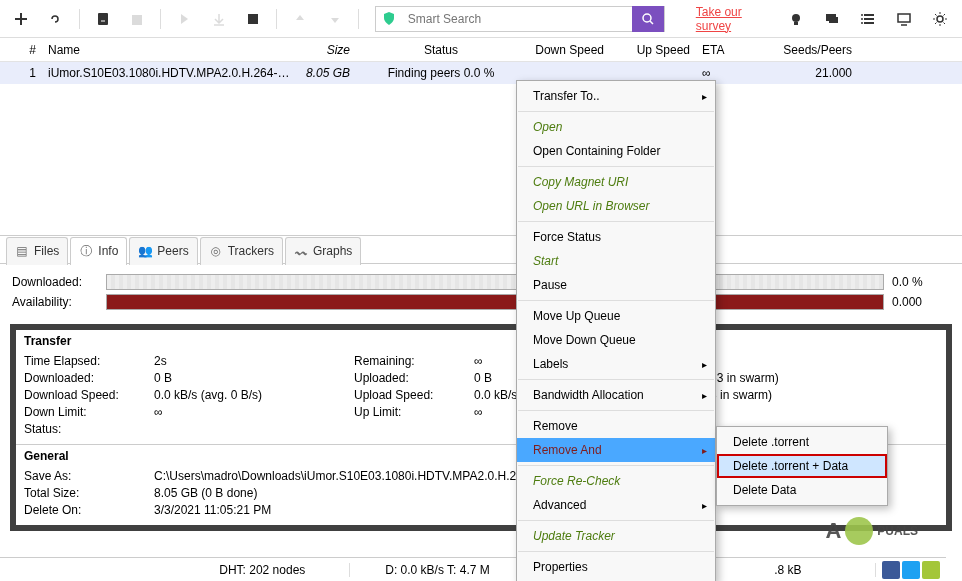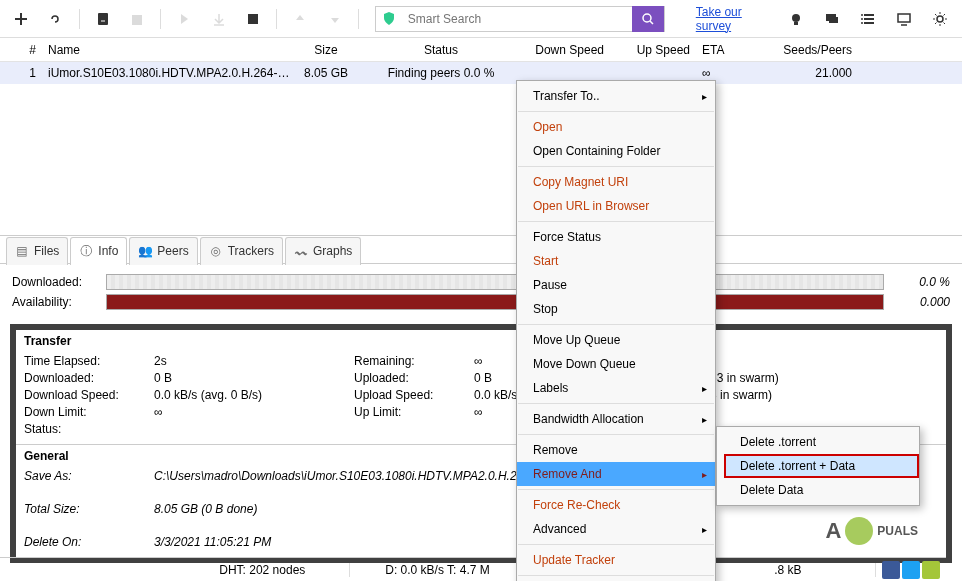--- a/index.html
+++ b/index.html
@@ -7,29 +7,29 @@
 
 
 .toolbar { height:38px; border-bottom:1px solid #ddd; display:flex; align-items:center; padding:0 6px; gap:4px; }
 .tbbtn { width:32px; height:30px; display:flex; align-items:center; justify-content:center; color:#444; border-radius:3px; }
 .tbbtn.dis { opacity:.35; }
 .tbsep { width:1px; height:20px; background:#ddd; margin:0 4px; }
 .search-wrap { display:flex; align-items:center; border:1px solid #ccc; height:26px; margin-left:8px; }
 .search-shield { width:26px; display:flex; align-items:center; justify-content:center; color:#2ecc71; }
 .search-input { border:none; outline:none; width:230px; padding:0 6px; color:#888; }
 .search-btn { width:32px; height:26px; background:#7b4fbf; display:flex; align-items:center; justify-content:center; color:#fff; }
-.survey-link { color:#1d4ed8; text-decoration:underline; margin-left:27px; }
+.survey-link { color:#ef4444; text-decoration:underline; margin-left:27px; }
 .toolbar-right { margin-left:auto; display:flex; gap:4px; }
 
 
 .thead { display:flex; align-items:center; height:24px; border-bottom:1px solid #e3e3e3; background:#fff; padding-left:14px; }
 .thead .col, .trow .col { padding:0 6px; overflow:hidden; white-space:nowrap; text-overflow:ellipsis; }
 .col-num { width:28px; text-align:right; }
 .col-name { width:254px; }
-.col-size { width:60px; text-align:center; }
+.col-size { width:60px; text-align:right;font-style:italic; }
 .col-status { width:170px; text-align:center; }
 .col-down { width:84px; text-align:right; }
 .col-up { width:86px; text-align:right; }
 .col-eta { width:62px; }
 .col-seeds { width:100px; text-align:right; }
 .trow { display:flex; align-items:center; height:22px; background:#e9edfb; padding-left:14px; }
 .trow .col { color:#000; }
 
 .list-area { height:174px; border-bottom:1px solid #ccc; overflow:hidden; }
 
@@ -40,39 +40,39 @@
 .tab:not(.active){ background:#f6f6f6; }
 .tab-icon { width:14px; height:14px; display:flex; align-items:center; justify-content:center; color:#6b6b6b; }
 
 
 .info-bars { padding:6px 12px; }
 .barrow { display:flex; align-items:center; gap:8px; margin:4px 0; }
 .barlabel { width:86px; }
 .barfill { flex:1; height:16px; border:1px solid #aaa; }
 .bar-empty { background:repeating-linear-gradient(90deg,#eee,#eee 4px,#e6e6e6 4px,#e6e6e6 8px); }
 .bar-red { background:#8b1a1a; }
-.barval { width:58px; text-align:right;font-style:italic; }
+.barval { width:58px; text-align:left; }
 
 .transfer-section { border:6px solid #404040; margin:4px 10px; }
 .section-title { font-weight:bold; padding:4px 8px;}
 .stat-grid { display:grid; grid-template-columns:130px 200px 120px 140px 240px; column-gap:0; row-gap:3px; padding:2px 8px 8px 8px; }
 .stat-grid div { white-space:nowrap; }
 
-.general-grid { display:grid; grid-template-columns:130px 1fr; row-gap:19px; padding:2px 8px 8px 8px;font-style:italic; }
+.general-grid { display:grid; grid-template-columns:130px 1fr; row-gap:3px; padding:2px 8px 8px 8px; }
 
 
 .statusbar { position:absolute; left:0; right:16px; bottom:0; height:24px; border-top:1px solid #ccc; display:flex; align-items:center; font-size:11px; }
 .sb-cell { flex:1; text-align:center; border-right:1px solid #ddd; padding:0 6px; white-space:nowrap; overflow:hidden; }
 .sb-icons { display:flex; padding:0 6px; gap:2px; }
 .sb-icons div { width:18px; height:18px; border-radius:2px; }
 
 
 .ctx { position:absolute; background:#f8f8f8; border:1px solid #aaa; box-shadow:3px 3px 8px rgba(0,0,0,.25); padding:3px 0; }
 .ctx-item { height:24px; display:flex; align-items:center; padding:0 26px 0 16px; position:relative; white-space:nowrap; }
-.ctx-item.disabled { color:#c2410c; }
+.ctx-item.disabled { color:#4d7c0f;font-style:italic; }
 .ctx-item:not(.disabled):hover, .ctx-item.hi { background:#4aa8ff; color:#7f1d1d; }
 .ctx-item .arrow { position:absolute; right:8px; font-size:10px; }
 .ctx-sep { height:1px; background:#ddd; margin:3px 1px; }
 .submenu-hi { background:#cfe6ff !important; color:#000 !important; }
 .red-box { outline:2px solid #c00; outline-offset:-2px; }
 
 
 .logo { position:absolute; right:44px; bottom:36px; font-size:22px; font-weight:bold; color:#444; display:flex; align-items:center; gap:4px; opacity:.9; }
 .logo .droid{ width:28px; height:28px; background:#9ec64d; border-radius:50%; position:relative; }
 
@@ -309,36 +309,35 @@
     <div class="ctx-sep"></div>
     <div class="ctx-item disabled">Open</div>
     <div class="ctx-item">Open Containing Folder</div>
     <div class="ctx-sep"></div>
     <div class="ctx-item disabled">Copy Magnet URI</div>
     <div class="ctx-item disabled">Open URL in Browser</div>
     <div class="ctx-sep"></div>
     <div class="ctx-item">Force Status</div>
     <div class="ctx-item disabled">Start</div>
     <div class="ctx-item">Pause</div>
-    <div class="ctx-item">Stop</div>
     <div class="ctx-sep"></div>
     <div class="ctx-item">Move Up Queue</div>
     <div class="ctx-item">Move Down Queue</div>
     <div class="ctx-item">Labels<span class="arrow">▸</span></div>
     <div class="ctx-sep"></div>
     <div class="ctx-item">Bandwidth Allocation<span class="arrow">▸</span></div>
     <div class="ctx-sep"></div>
     <div class="ctx-item">Remove</div>
     <div class="ctx-item hi">Remove And<span class="arrow">▸</span></div>
     <div class="ctx-sep"></div>
     <div class="ctx-item disabled">Force Re-Check</div>
     <div class="ctx-item">Advanced<span class="arrow">▸</span></div>
     <div class="ctx-sep"></div>
     <div class="ctx-item disabled">Update Tracker</div>
     <div class="ctx-sep"></div>
     <div class="ctx-item">Properties</div>
   </div>
 
-<div class="ctx" id="ctx-sub" style="left:716px; top:426px; width:204px;padding-left:7px;">
+<div class="ctx" id="ctx-sub" style="left:716px; top:426px; width:172px;">
     <div class="ctx-item">Delete .torrent</div>
     <div class="ctx-item submenu-hi red-box">Delete .torrent + Data</div>
     <div class="ctx-item">Delete Data</div>
   </div>
 
 </body></html>

